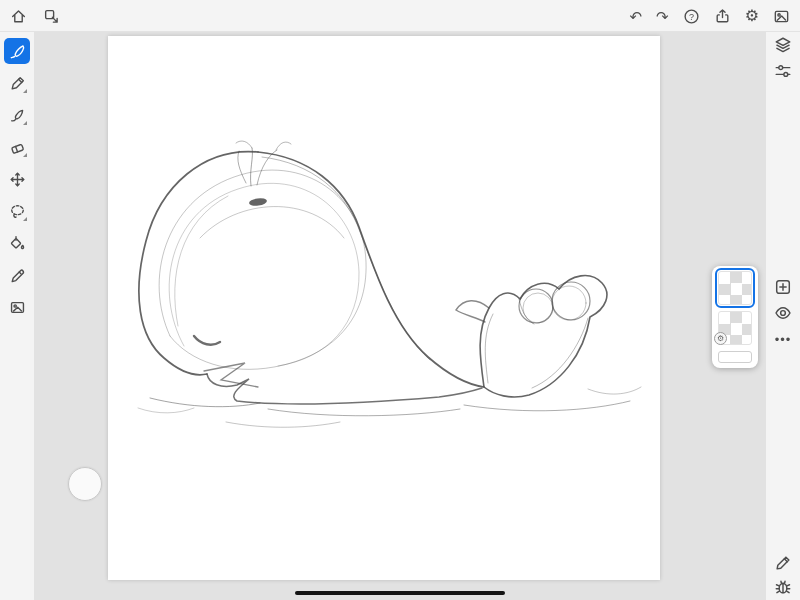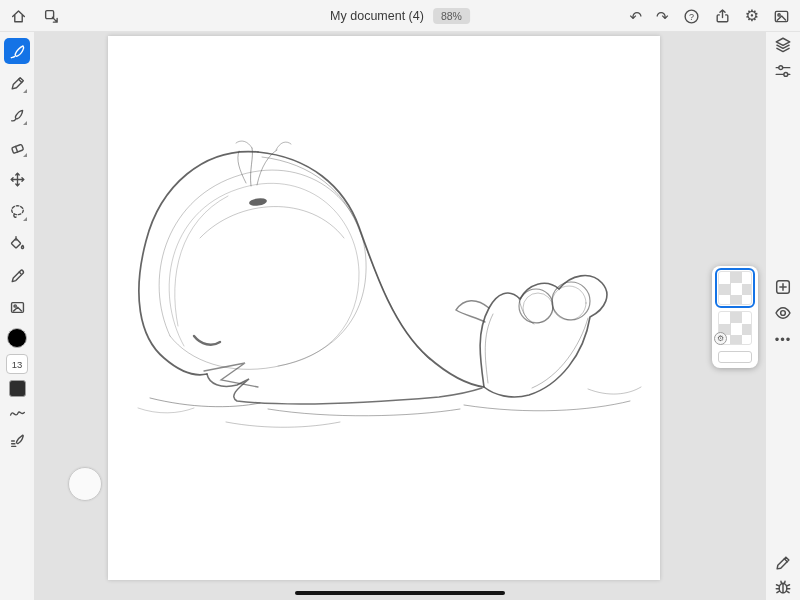--- a/index.html
+++ b/index.html
@@ -77,24 +77,20 @@
       </svg>
     </button>
     <button>
       <svg class="ic" width="17" height="17" viewBox="0 0 16 16">
         <rect x="2.5" y="2.5" width="7.5" height="7.5" rx="1.2"></rect>
         <path d="M8.8 8.8 L13.3 13.3 M13.3 9.8 v3.5 h-3.5"></path>
       </svg>
     </button>
   </div>
 
-  <div class="tb-center">
-    <span class="doc-title">My document (4)</span>
-    <span class="zoom-badge">88%</span>
-  </div>
 
   <div class="tb-right">
     <button>
       <span class="uni">↶</span>
     </button>
     <button>
       <span class="uni">↷</span>
     </button>
     <button>
       <svg class="ic" width="17" height="17" viewBox="0 0 16 16">
@@ -174,38 +170,20 @@
     </svg>
   </button>
   <button class="tool-btn">
     <svg class="ic" width="17" height="17" viewBox="0 0 16 16">
       <rect x="2.4" y="3.4" width="11.2" height="9.2" rx="1"></rect>
       <circle cx="5.8" cy="6.6" r="1.1"></circle>
       <path d="M4.2 11.4 L8.2 7.8 L11.8 11.2"></path>
     </svg>
   </button>
 
-  <div class="lt-bottom">
-    <button class="color-dot"></button>
-    <button class="size-box">
-      <span>13</span>
-    </button>
-    <button class="swatch"></button>
-    <button class="tool-btn" style="width:22px;height:20px">
-      <svg class="ic" width="17" height="13" viewBox="0 0 16 12">
-        <path d="M1.5 7.5 C3.5 1.5 6 11 8.5 5.5 C10 2.5 12 8.5 14.5 5"></path>
-      </svg>
-    </button>
-    <button class="tool-btn" style="width:22px;height:22px">
-      <svg class="ic" width="17" height="17" viewBox="0 0 16 16">
-        <path d="M13 3 C10.8 4.4 8.4 6.8 7.2 9 C6.6 10.2 7.6 11.2 8.8 10.6 C11 9.4 12.8 6.2 13.4 3.6 Z"></path>
-        <path d="M2.5 8.5 H5 M2.5 11 H5.6 M2.5 13.5 H6.4"></path>
-      </svg>
-    </button>
-  </div>
 </nav>
 
 <main class="canvas-area">
   <div class="canvas">
     <svg class="whale" viewBox="0 0 552 544">
       <g fill="none" stroke="#4a4a4a" stroke-linecap="round">
 
         <path d="M62 300 C36 244 56 166 126 141 C196 116 256 162 258 226 C260 282 226 320 166 331 C122 339 82 326 62 300" stroke-width="1" opacity=".32"></path>
         <path d="M76 310 C46 256 60 176 130 153 C196 131 249 176 251 236 C252 288 220 322 170 330" stroke-width="1" opacity=".27"></path>
         <path d="M92 202 C130 162 202 158 236 202" stroke-width="1" opacity=".3"></path>

